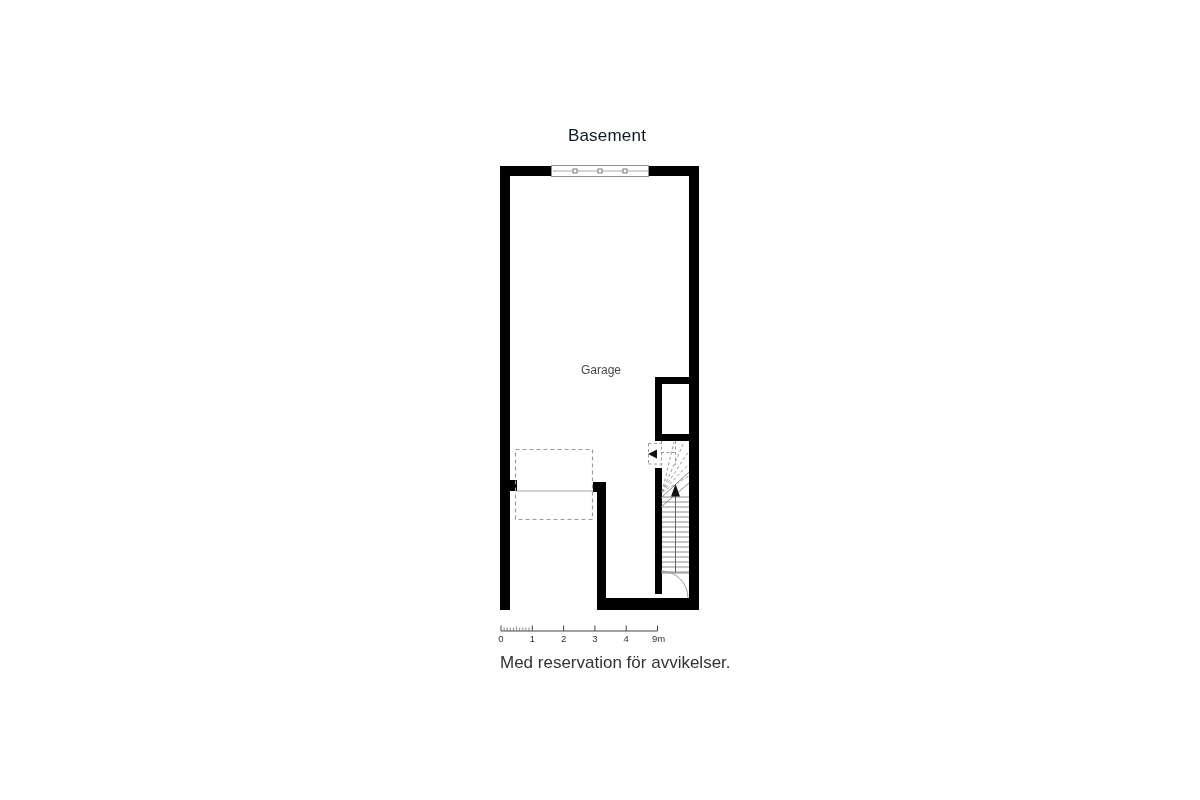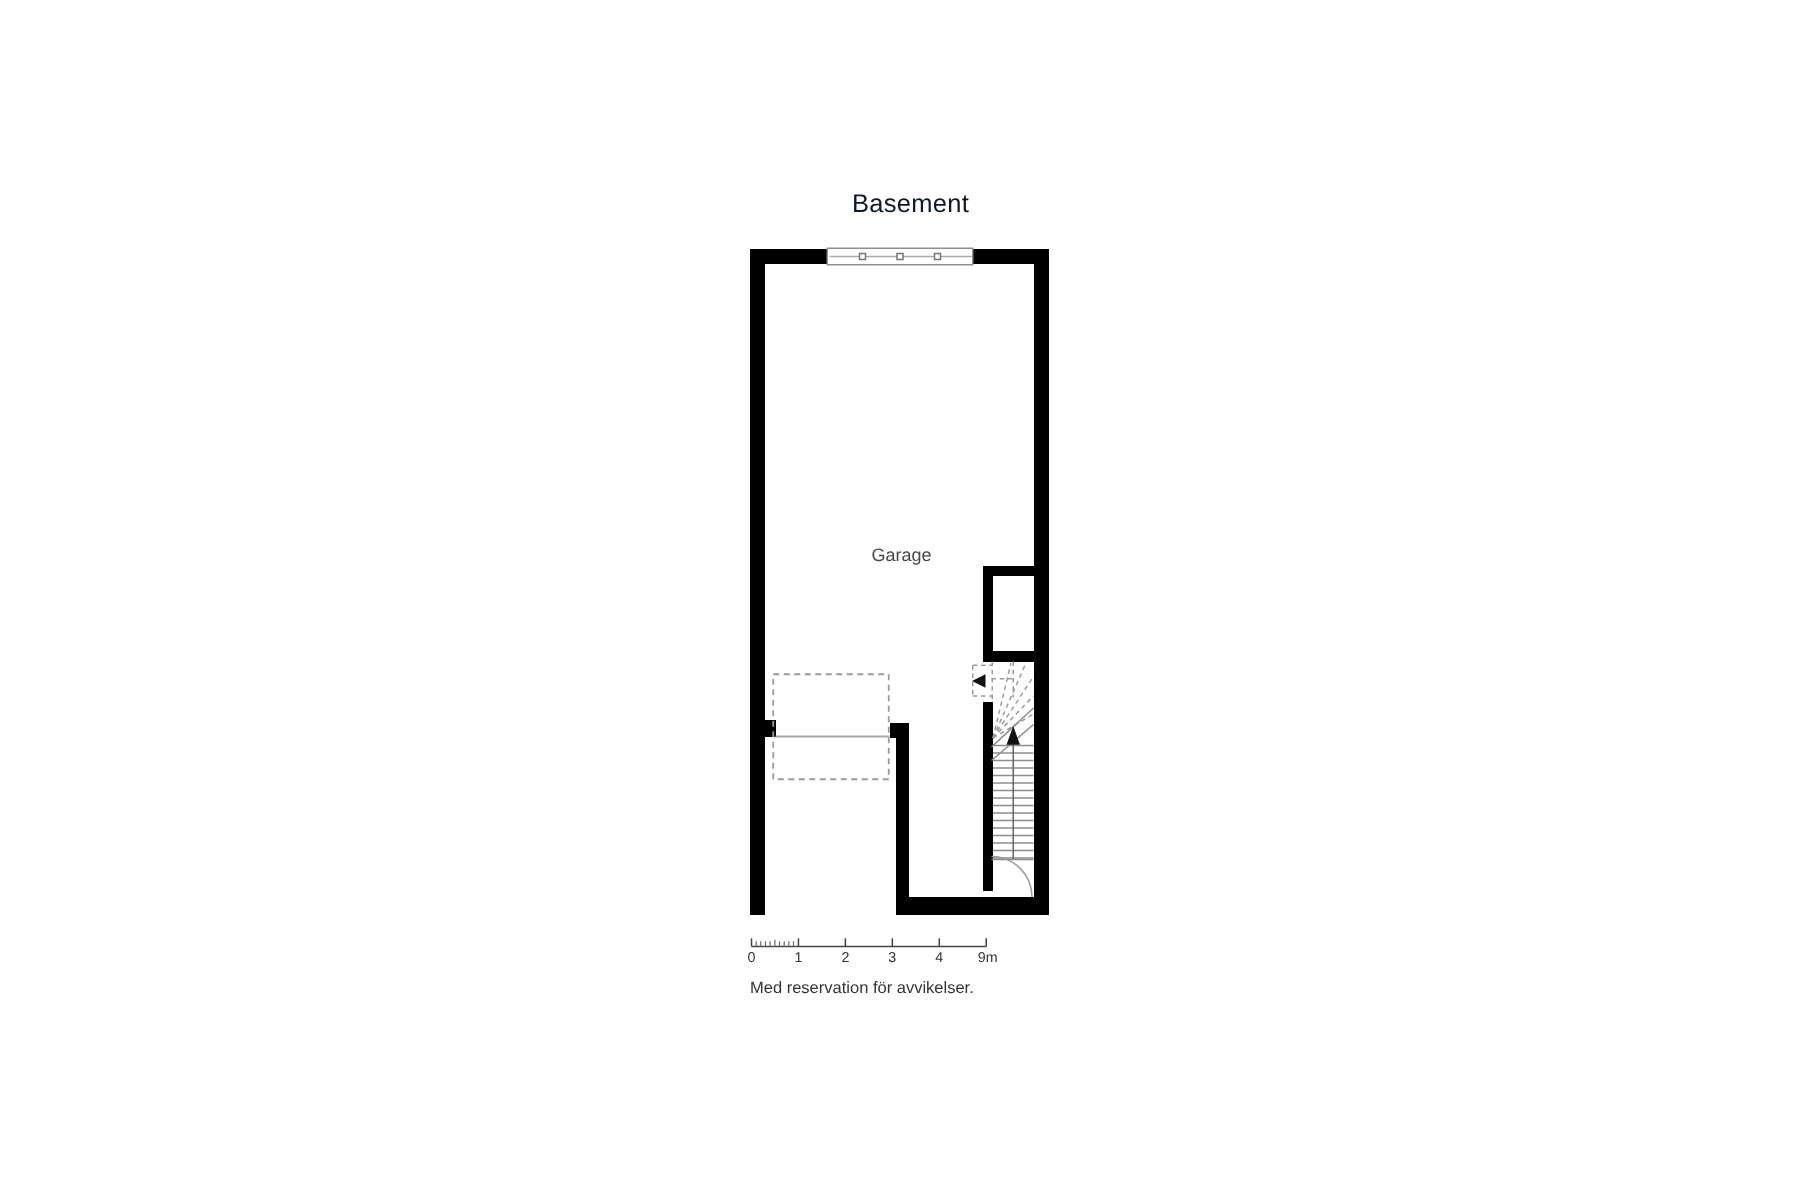--- a/index.html
+++ b/index.html
@@ -33,21 +33,21 @@
   }
   .room-label {
     left: 551px; top: 319px; width: 100px;
     text-align: center;
     font-size: 12px;
     color: #474747;
     margin-top: 44px;
   }
   .disclaimer {
     left: 500px; top: 653px;
-    font-size: 11px;
+    font-size: 17px;
     color: #333333;
   }
   .scale-label {
     position: absolute;
     top: 633px;
     transform: translateX(-50%);
     font-size: 9.5px;
     color: #333333;
     text-align: center;
   }

